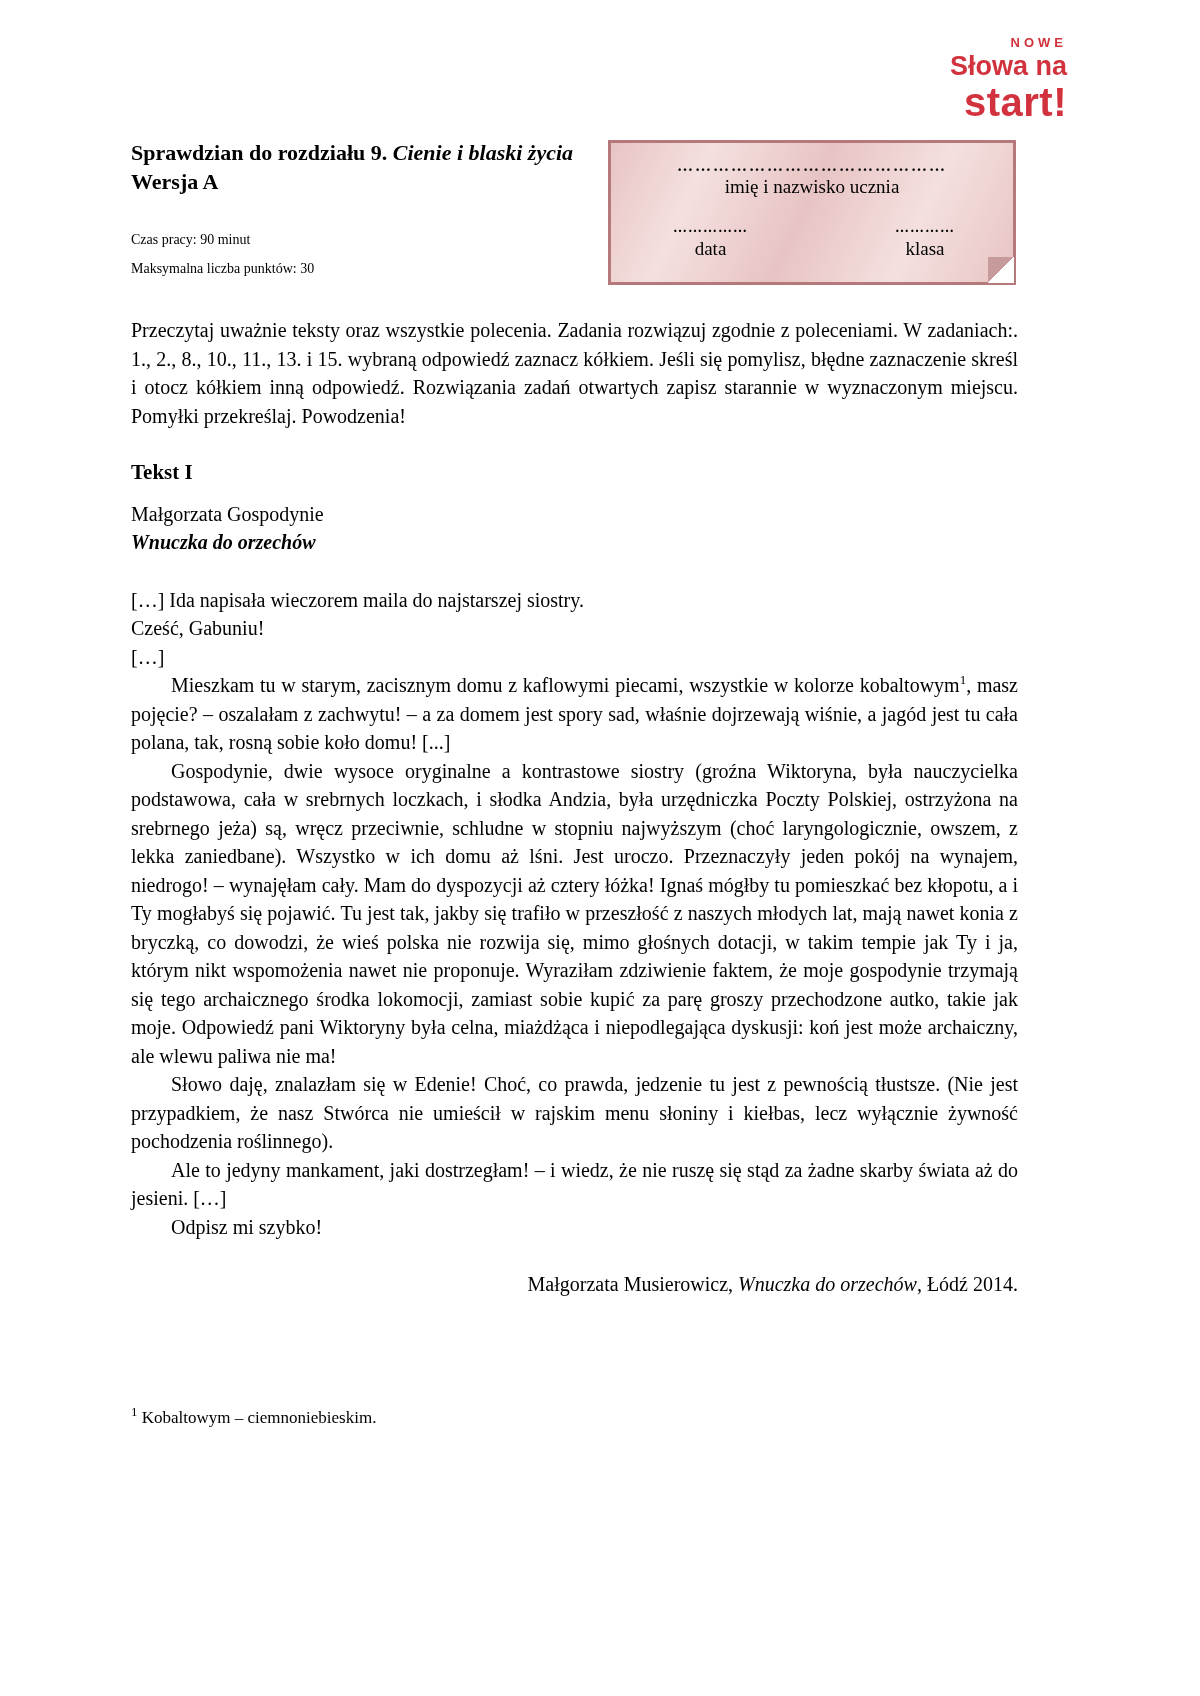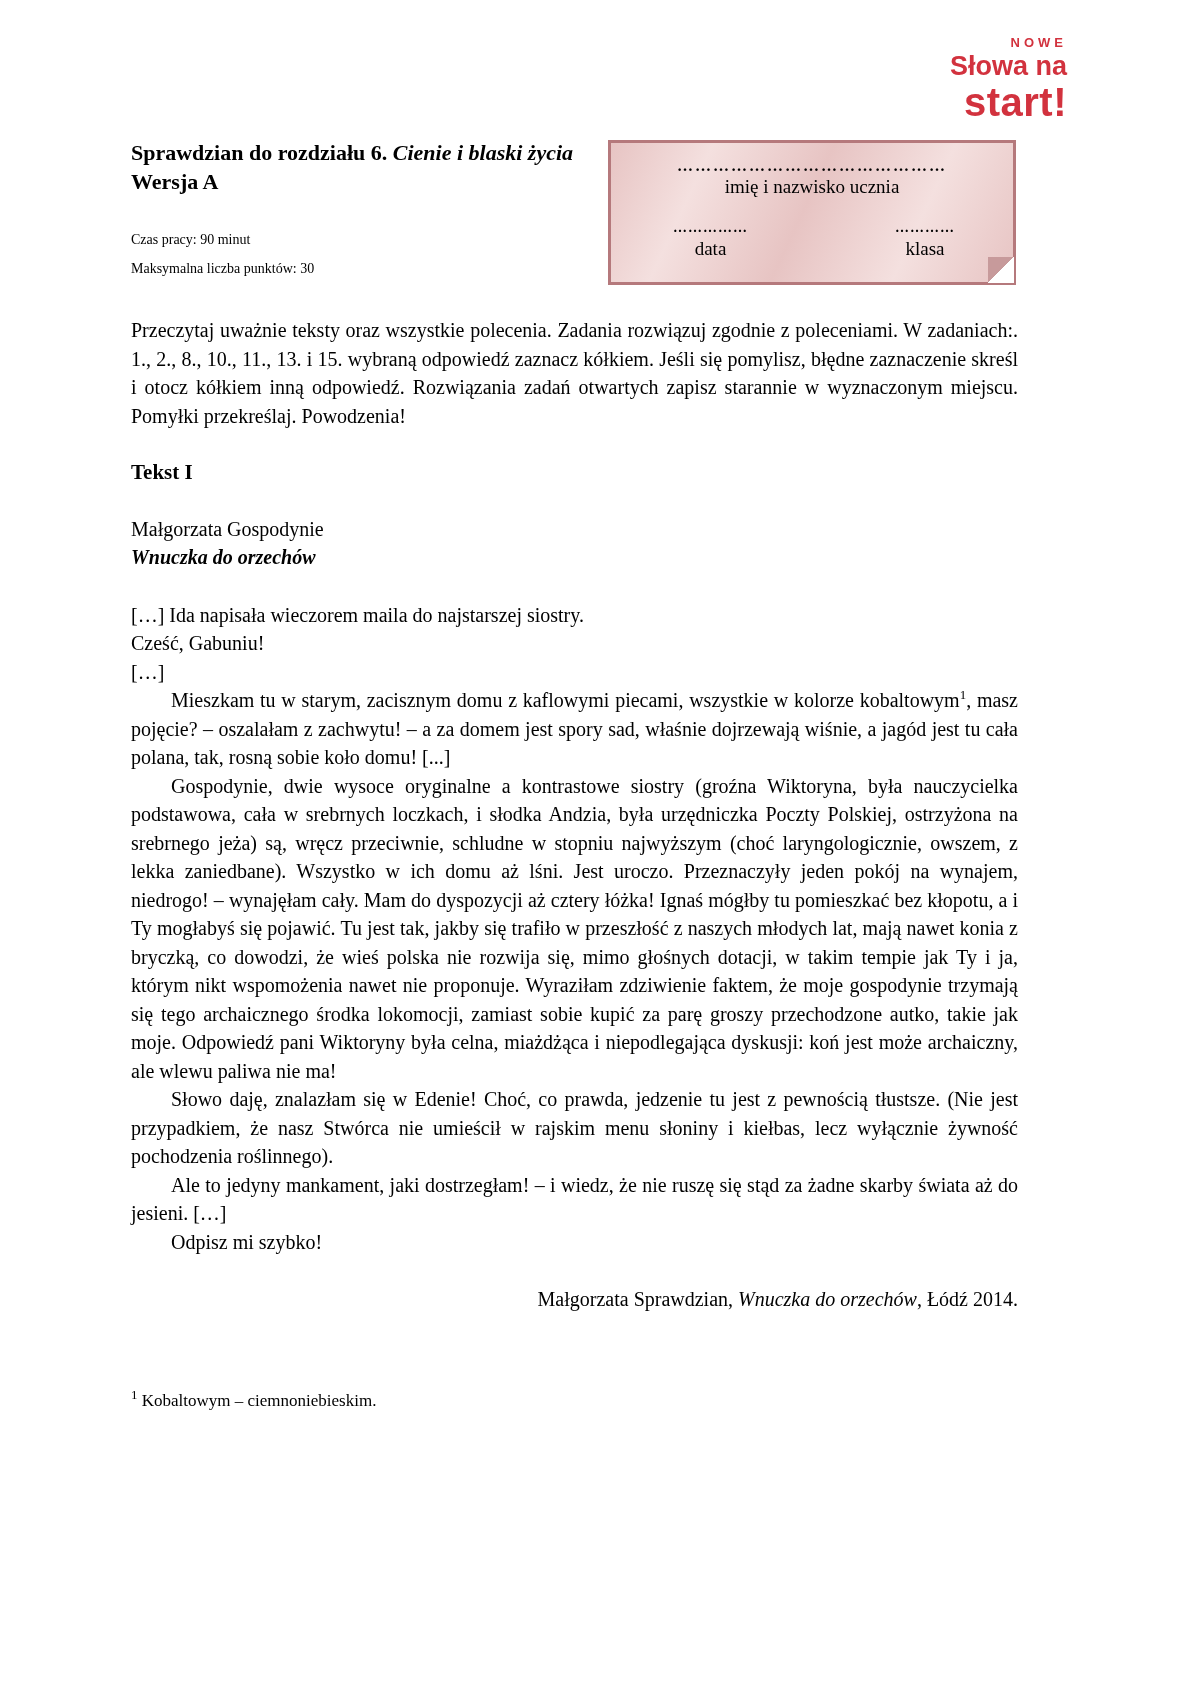--- a/index.html
+++ b/index.html
@@ -97,44 +97,44 @@
   
   .content {
     position: absolute;
     left: 131px;
     top: 316px;
     width: 887px;
     font-size: 20px;
     line-height: 28.5px;
   }
   .instructions { text-align: justify; margin: 0 0 28px 0; }
-  .tekst-heading { font-weight: bold; font-size: 21px; margin: 0 0 28px 0; }
+  .tekst-heading { font-weight: bold; font-size: 21px; margin: 0 0 13px 0; }
   .author { margin: 0; }
   .book-title { font-weight: bold; font-style: italic; margin: 0 0 29px 0; }
   .text-body p { margin: 0; }
   .body-para { text-align: justify; text-indent: 40px; }
   sup { font-size: 13px; line-height: 0; }
   .source-line { margin-top: 29px; text-align: right; }
   .source-line .italic { font-style: italic; }
-  .footnote { margin-top: 76px; font-size: 17px; line-height: 22px; }
+  .footnote { margin-top: 108px; font-size: 17px; line-height: 22px; }
 </style>
 </head>
 <body>
 
 <div class="page">
 
   <div class="logo">
     <div class="logo-nowe">NOWE</div>
     <div class="logo-slowa">Słowa na</div>
     <div class="logo-start">start!</div>
   </div>
 
   <div class="header-left">
     <div class="hl-title">
-      <span>Sprawdzian do rozdziału 6. </span><span class="italic">Cienie i blaski życia</span>
+      <span>Sprawdzian do rozdziału 9. </span><span class="italic">Cienie i blaski życia</span>
     </div>
     <div class="hl-version">Wersja A</div>
     <div class="hl-meta">Czas pracy: 90 minut</div>
     <div class="hl-meta">Maksymalna liczba punktów: 30</div>
   </div>
 
   <div class="name-box">
     <div class="nb-top">
       <div class="nb-dots">………………………………………</div>
       <div class="nb-label">imię i nazwisko ucznia</div>
@@ -168,21 +168,21 @@
 
       <p class="body-para"><span>Mieszkam tu w starym, zacisznym domu z kaflowymi piecami, wszystkie w kolorze kobaltowym</span><sup>1</sup><span>, masz pojęcie? – oszalałam z zachwytu! – a za domem jest spory sad, właśnie dojrzewają wiśnie, a jagód jest tu cała polana, tak, rosną sobie koło domu! [...]</span></p>
 
       <p class="body-para">Gospodynie, dwie wysoce oryginalne a kontrastowe siostry (groźna Wiktoryna, była nauczycielka podstawowa, cała w srebrnych loczkach, i słodka Andzia, była urzędniczka Poczty Polskiej, ostrzyżona na srebrnego jeża) są, wręcz przeciwnie, schludne w stopniu najwyższym (choć laryngologicznie, owszem, z lekka zaniedbane). Wszystko w ich domu aż lśni. Jest uroczo. Przeznaczyły jeden pokój na wynajem, niedrogo! – wynajęłam cały. Mam do dyspozycji aż cztery łóżka! Ignaś mógłby tu pomieszkać bez kłopotu, a i Ty mogłabyś się pojawić. Tu jest tak, jakby się trafiło w przeszłość z naszych młodych lat, mają nawet konia z bryczką, co dowodzi, że wieś polska nie rozwija się, mimo głośnych dotacji, w takim tempie jak Ty i ja, którym nikt wspomożenia nawet nie proponuje. Wyraziłam zdziwienie faktem, że moje gospodynie trzymają się tego archaicznego środka lokomocji, zamiast sobie kupić za parę groszy przechodzone autko, takie jak moje. Odpowiedź pani Wiktoryny była celna, miażdżąca i niepodlegająca dyskusji: koń jest może archaiczny, ale wlewu paliwa nie ma!</p>
       <p class="body-para">Słowo daję, znalazłam się w Edenie! Choć, co prawda, jedzenie tu jest z pewnością tłustsze. (Nie jest przypadkiem, że nasz Stwórca nie umieścił w rajskim menu słoniny i kiełbas, lecz wyłącznie żywność pochodzenia roślinnego).</p>
       <p class="body-para">Ale to jedyny mankament, jaki dostrzegłam! – i wiedz, że nie ruszę się stąd za żadne skarby świata aż do jesieni. […]</p>
       <p class="body-para">Odpisz mi szybko!</p>
     </div>
 
     <div class="source-line">
-      <span>Małgorzata Sprawdzian, </span><span class="italic">Wnuczka do orzechów</span><span>, Łódź 2014.</span>
+      <span>Małgorzata Musierowicz, </span><span class="italic">Wnuczka do orzechów</span><span>, Łódź 2014.</span>
     </div>
 
     <div class="footnote">
       <sup>1</sup><span> Kobaltowym – ciemnoniebieskim.</span>
     </div>
 
   </div>
 </div>
 
 </body></html>

